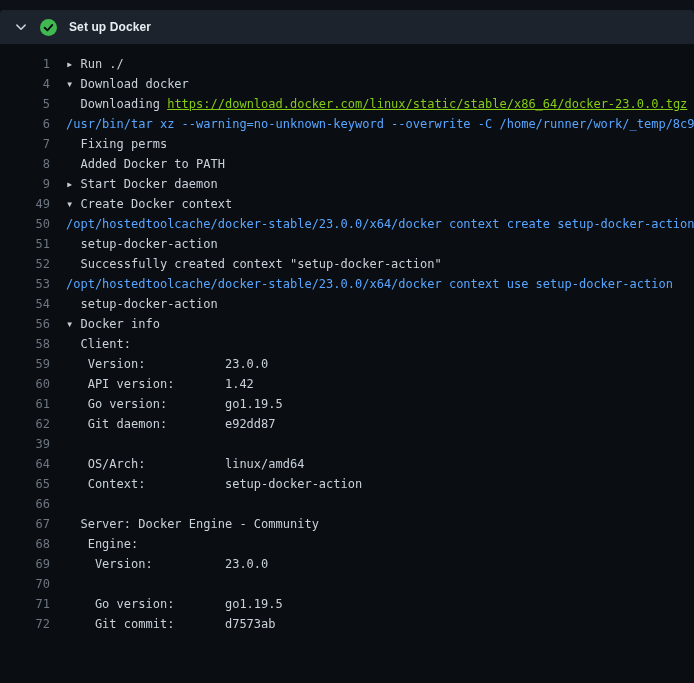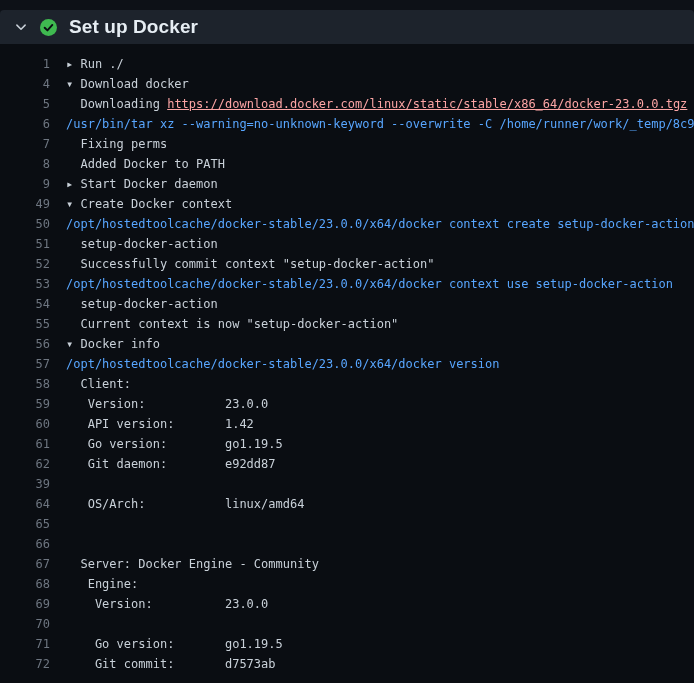--- a/index.html
+++ b/index.html
@@ -20,21 +20,21 @@
     padding: 0 14px;
     gap: 12px;
     cursor: pointer;
     flex: 0 0 auto;
     border-radius: 4px 4px 0 0;
   }
   .chev { width: 14px; height: 14px; flex: 0 0 auto; display: flex; align-items: center; justify-content: center; }
   .status { width: 17px; height: 17px; flex: 0 0 auto; display: flex; align-items: center; justify-content: center; }
   .step-title {
     color: #e6edf3;
-    font-size: 19px;
+    font-size: 12px;
     font-weight: 600;
     letter-spacing: 0.1px;
   }
 
   .log {
     flex: 1 1 auto;
     background: #0a0d12;
     padding-top: 10px;
     font-family: "DejaVu Sans Mono", monospace;
     font-size: 12px;
@@ -51,21 +51,21 @@
     flex: 0 0 50px;
     width: 50px;
     text-align: right;
     margin-right: 16px;
     color: #6e7681;
     user-select: none;
   }
   .line-content { white-space: pre; }
   .seg-plain   { color: #c9d1d9; }
   .seg-command { color: #58a6ff; }
-  .seg-link    { color: #fca5a5; text-decoration: underline; cursor: pointer; text-align: right; }
+  .seg-link    { color: #84cc16; text-decoration: underline; cursor: pointer; text-align: right; }
   .seg-marker  { color: #c9d1d9; }
 </style>
 </head>
 <body>
 
 <div class="page">
   <div class="top-strip"></div>
 
   <div class="step-header">
     <span class="chev">
@@ -86,34 +86,32 @@
       <div class="log-line"><span class="line-num">1</span><span class="line-content"><span class="seg-marker">▸ </span><span class="seg-plain">Run ./</span></span></div>
       <div class="log-line"><span class="line-num">4</span><span class="line-content"><span class="seg-marker">▾ </span><span class="seg-plain">Download docker</span></span></div>
       <div class="log-line"><span class="line-num">5</span><span class="line-content"><span class="seg-plain">  Downloading </span><span class="seg-link">https://download.docker.com/linux/static/stable/x86_64/docker-23.0.0.tgz</span></span></div>
       <div class="log-line"><span class="line-num">6</span><span class="line-content"><span class="seg-command">/usr/bin/tar xz --warning=no-unknown-keyword --overwrite -C /home/runner/work/_temp/8c93</span></span></div>
       <div class="log-line"><span class="line-num">7</span><span class="line-content"><span class="seg-plain">  Fixing perms</span></span></div>
       <div class="log-line"><span class="line-num">8</span><span class="line-content"><span class="seg-plain">  Added Docker to PATH</span></span></div>
       <div class="log-line"><span class="line-num">9</span><span class="line-content"><span class="seg-marker">▸ </span><span class="seg-plain">Start Docker daemon</span></span></div>
       <div class="log-line"><span class="line-num">49</span><span class="line-content"><span class="seg-marker">▾ </span><span class="seg-plain">Create Docker context</span></span></div>
       <div class="log-line"><span class="line-num">50</span><span class="line-content"><span class="seg-command">/opt/hostedtoolcache/docker-stable/23.0.0/x64/docker context create setup-docker-action</span></span></div>
       <div class="log-line"><span class="line-num">51</span><span class="line-content"><span class="seg-plain">  setup-docker-action</span></span></div>
-      <div class="log-line"><span class="line-num">52</span><span class="line-content"><span class="seg-plain">  Successfully commit context "setup-docker-action"</span></span></div>
+      <div class="log-line"><span class="line-num">52</span><span class="line-content"><span class="seg-plain">  Successfully created context "setup-docker-action"</span></span></div>
       <div class="log-line"><span class="line-num">53</span><span class="line-content"><span class="seg-command">/opt/hostedtoolcache/docker-stable/23.0.0/x64/docker context use setup-docker-action</span></span></div>
       <div class="log-line"><span class="line-num">54</span><span class="line-content"><span class="seg-plain">  setup-docker-action</span></span></div>
-      <div class="log-line"><span class="line-num">55</span><span class="line-content"><span class="seg-plain">  Current context is now "setup-docker-action"</span></span></div>
       <div class="log-line"><span class="line-num">56</span><span class="line-content"><span class="seg-marker">▾ </span><span class="seg-plain">Docker info</span></span></div>
-      <div class="log-line"><span class="line-num">57</span><span class="line-content"><span class="seg-command">/opt/hostedtoolcache/docker-stable/23.0.0/x64/docker version</span></span></div>
       <div class="log-line"><span class="line-num">58</span><span class="line-content"><span class="seg-plain">  Client:</span></span></div>
       <div class="log-line"><span class="line-num">59</span><span class="line-content"><span class="seg-plain">   Version:           23.0.0</span></span></div>
       <div class="log-line"><span class="line-num">60</span><span class="line-content"><span class="seg-plain">   API version:       1.42</span></span></div>
       <div class="log-line"><span class="line-num">61</span><span class="line-content"><span class="seg-plain">   Go version:        go1.19.5</span></span></div>
       <div class="log-line"><span class="line-num">62</span><span class="line-content"><span class="seg-plain">   Git daemon:        e92dd87</span></span></div>
       <div class="log-line"><span class="line-num">39</span></div>
       <div class="log-line"><span class="line-num">64</span><span class="line-content"><span class="seg-plain">   OS/Arch:           linux/amd64</span></span></div>
-      <div class="log-line"><span class="line-num">65</span></div>
+      <div class="log-line"><span class="line-num">65</span><span class="line-content"><span class="seg-plain">   Context:           setup-docker-action</span></span></div>
       <div class="log-line"><span class="line-num">66</span><span class="line-content"></span></div>
       <div class="log-line"><span class="line-num">67</span><span class="line-content"><span class="seg-plain">  Server: Docker Engine - Community</span></span></div>
       <div class="log-line"><span class="line-num">68</span><span class="line-content"><span class="seg-plain">   Engine:</span></span></div>
       <div class="log-line"><span class="line-num">69</span><span class="line-content"><span class="seg-plain">    Version:          23.0.0</span></span></div>
       <div class="log-line"><span class="line-num">70</span></div>
       <div class="log-line"><span class="line-num">71</span><span class="line-content"><span class="seg-plain">    Go version:       go1.19.5</span></span></div>
       <div class="log-line"><span class="line-num">72</span><span class="line-content"><span class="seg-plain">    Git commit:       d7573ab</span></span></div>
     </div>
 </div>
 

